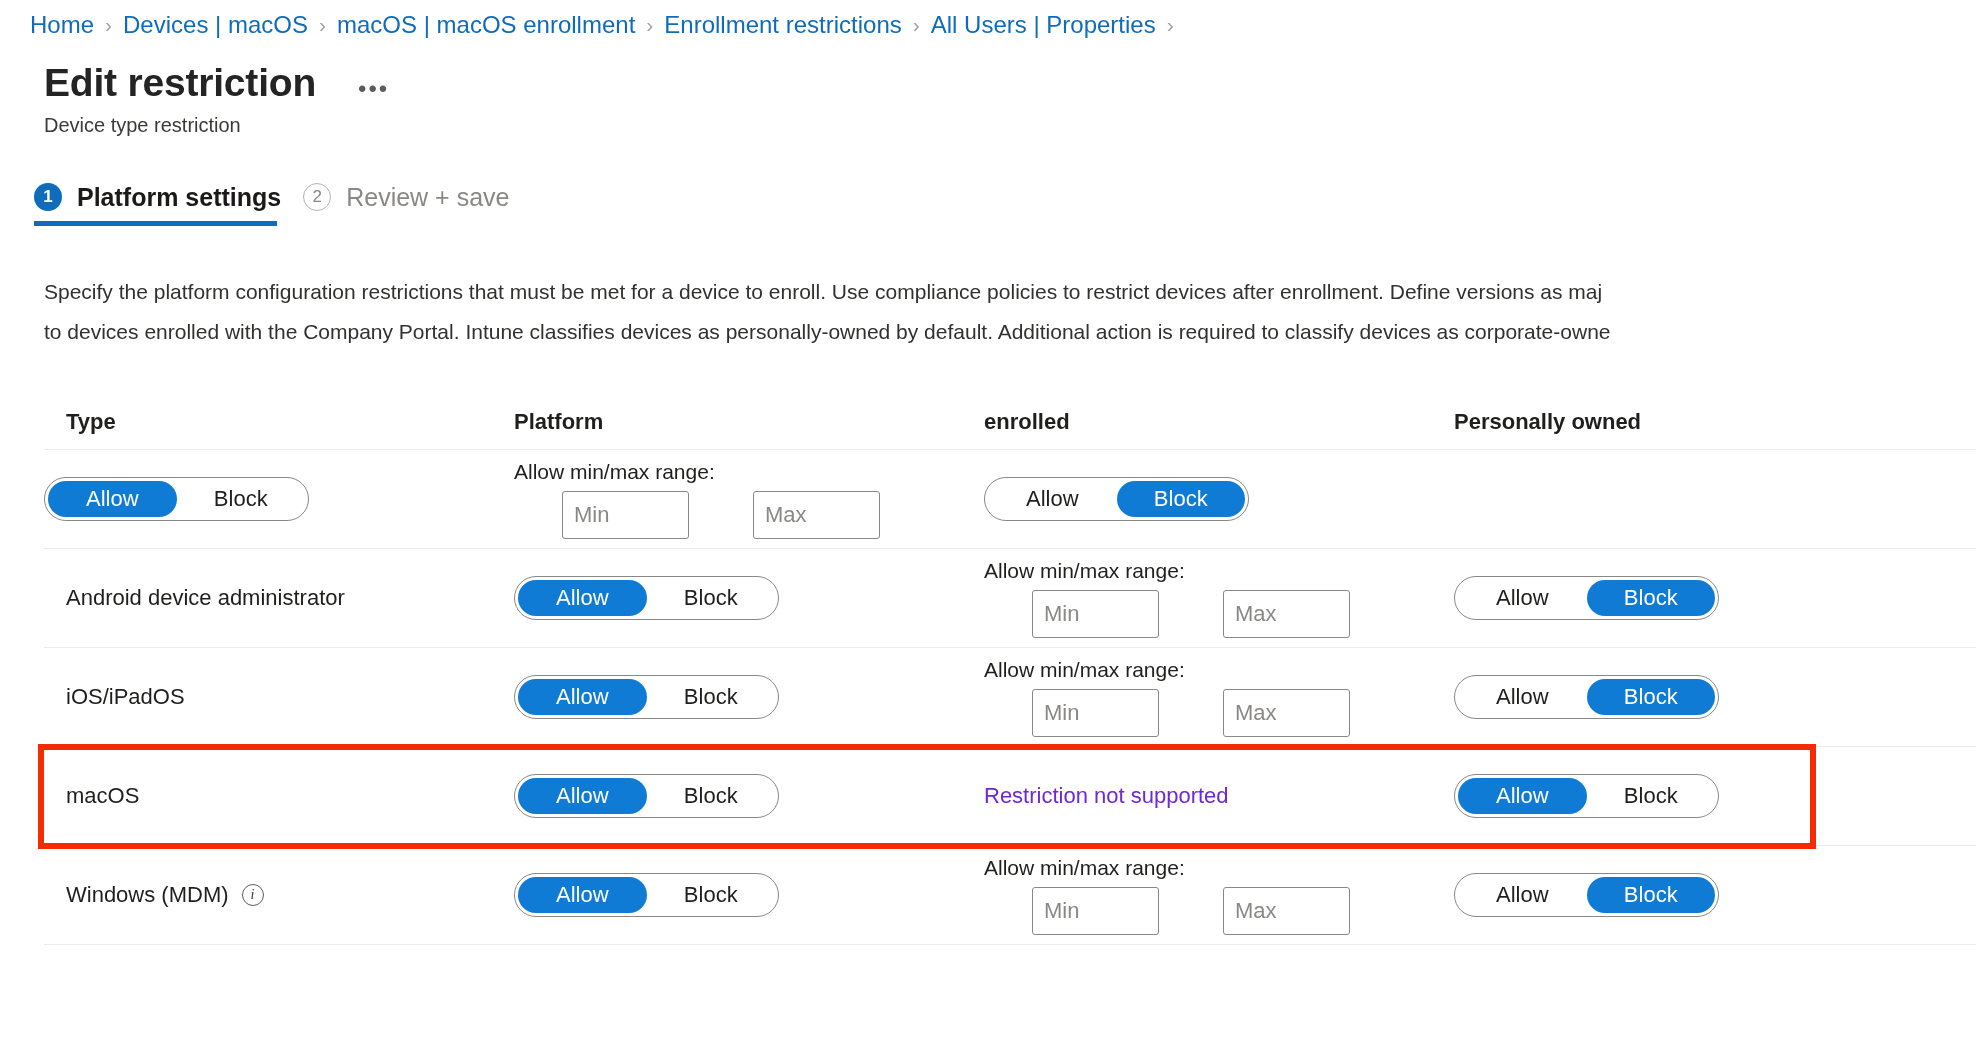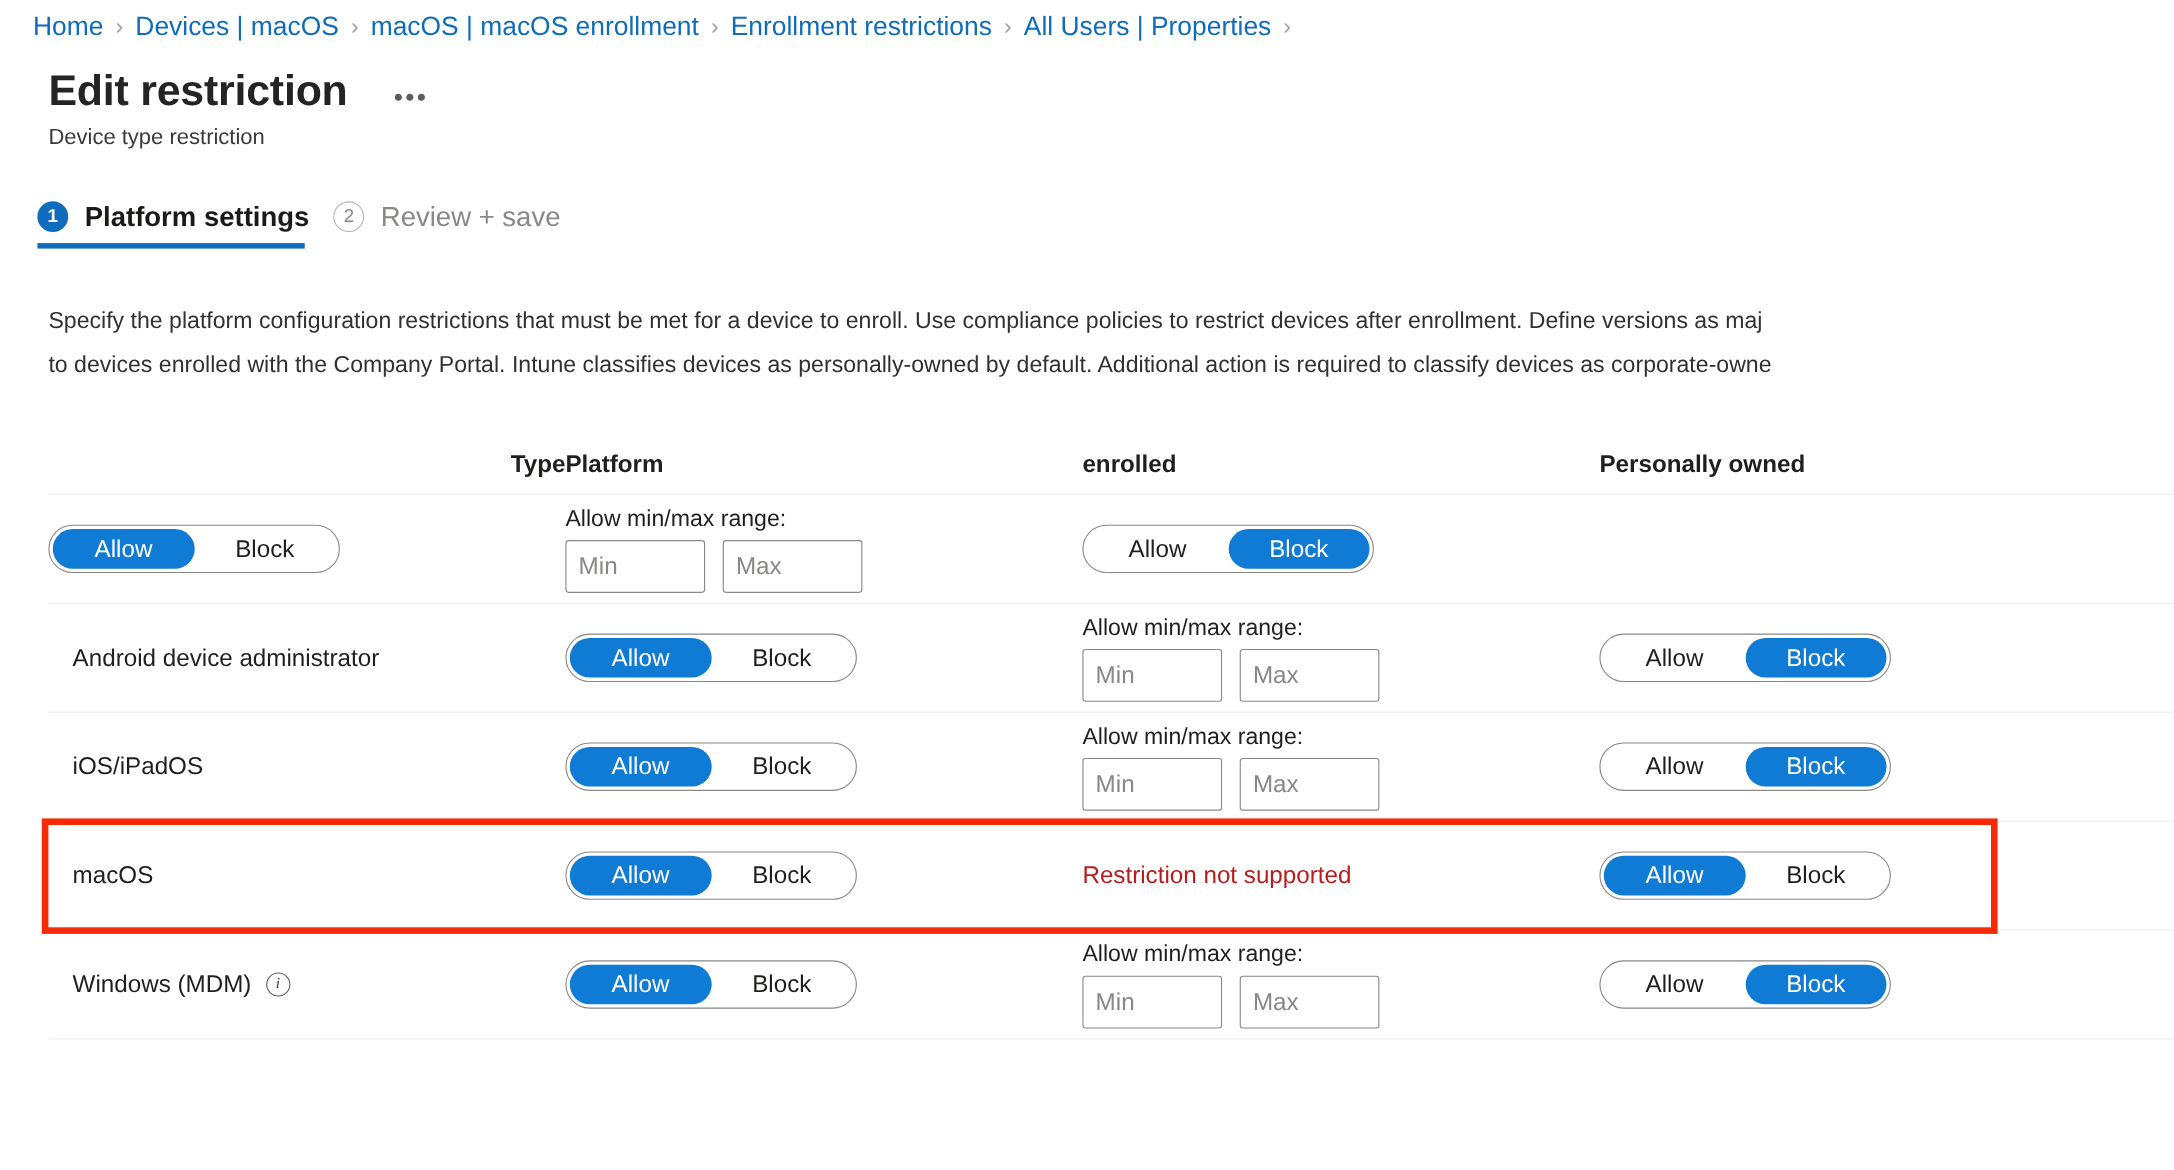--- a/index.html
+++ b/index.html
@@ -146,21 +146,21 @@
     align-items: center;
     border-bottom: 1px solid #edebe9;
     height: 99px;
     position: relative;
   }
   .trow.head {
     height: 60px;
     align-items: flex-end;
     padding-bottom: 14px;
   }
-  .c-type    { width: 470px; flex: none; padding-left: 22px; text-align: right; }
+  .c-type    { width: 470px; flex: none; padding-left: 22px; }
   .c-platform{ width: 470px; flex: none; }
   .c-versions{ width: 470px; flex: none; }
   .c-owned   { width: 480px; flex: none; }
 
   .th {
     font-size: 22px;
     font-weight: bold;
     color: #201f1e;
   }
   .td-label {
@@ -230,25 +230,26 @@
     width: 127px;
     height: 48px;
     border: 1px solid #8a8886;
     border-radius: 3px;
     font-size: 22px;
     padding: 0 11px;
     color: #be185d;
     font-family: "Liberation Sans", sans-serif;
     background: #ffffff;
     outline: none;
+    margin-left: 48px;
   }
   .range-input::placeholder { color: #8a8886; opacity: 1; }
   .versions-static {
     font-size: 22px;
-    color: #b91c1c;
+    color: #6d28d9;
   }
 
   
   .highlight-box {
     position: absolute;
     border: 6px solid #f72a06;
     pointer-events: none;
     z-index: 5;
   }
 </style>

